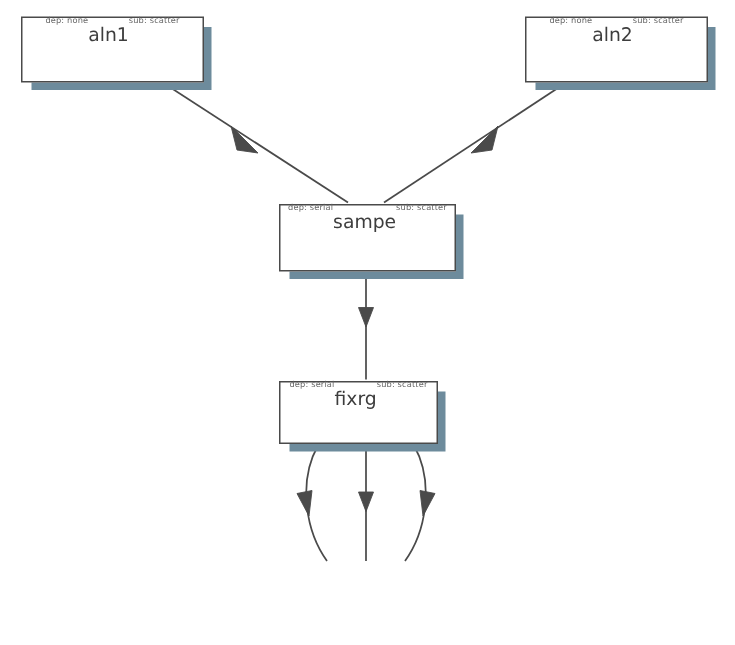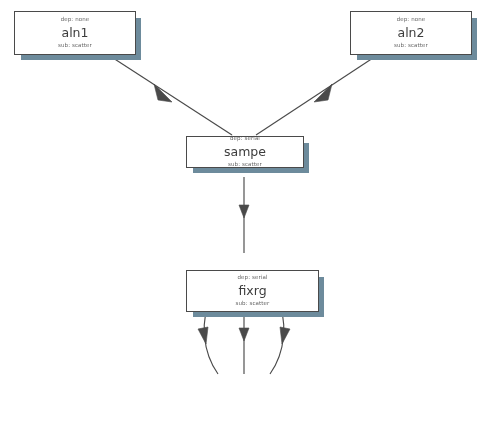--- a/index.html
+++ b/index.html
@@ -25,22 +25,21 @@
     width: 490px;
     height: 430px;
     pointer-events: none;
   }
   .node {
     position: absolute;
     box-sizing: border-box;
     background: #ffffff;
     border: 1px solid #4a4a4a;
     display: flex;
-    flex-direction: column;
-    align-items: center;
+    flex-direction: row;
     justify-content: center;
     z-index: 3;
   }
   .node.shadowed {
     box-shadow: 6px 6px 0 -1px #6d8b9c;
   }
   .node-dep {
     font-size: 5.5px;
     color: #666666;
     line-height: 1;
@@ -105,26 +104,26 @@
     <div class="node-title">aln1</div>
     <div class="node-sub">sub: scatter</div>
   </div>
 
   <div class="node shadowed" style="left:350px; top:11px; width:122px; height:44px;">
     <div class="node-dep">dep: none</div>
     <div class="node-title">aln2</div>
     <div class="node-sub">sub: scatter</div>
   </div>
 
-  <div class="node shadowed" style="left:186px; top:136px; width:118px; height:32px;">
+  <div class="node shadowed" style="left:186px; top:136px; width:118px; height:45px;">
     <div class="node-dep">dep: serial</div>
     <div class="node-title">sampe</div>
     <div class="node-sub">sub: scatter</div>
   </div>
 
-  <div class="node shadowed" style="left:186px; top:254px; width:133px; height:42px;margin-top:16px;">
+  <div class="node shadowed" style="left:186px; top:254px; width:106px; height:42px;">
     <div class="node-dep">dep: serial</div>
     <div class="node-title">fixrg</div>
     <div class="node-sub">sub: scatter</div>
   </div>
 
 
 </div>
 
 </body></html>

